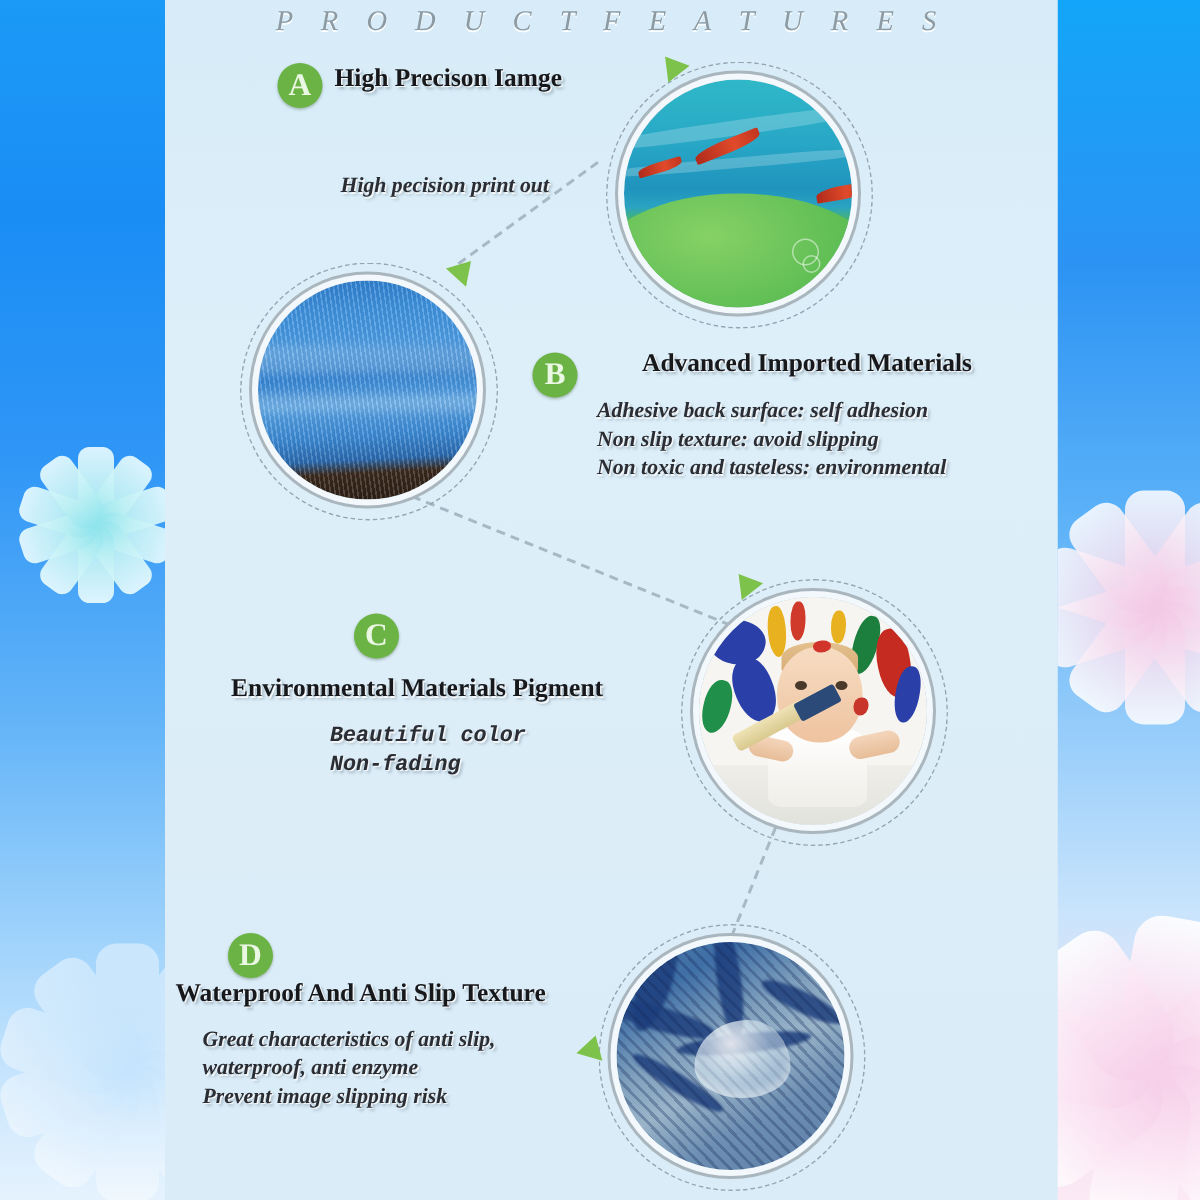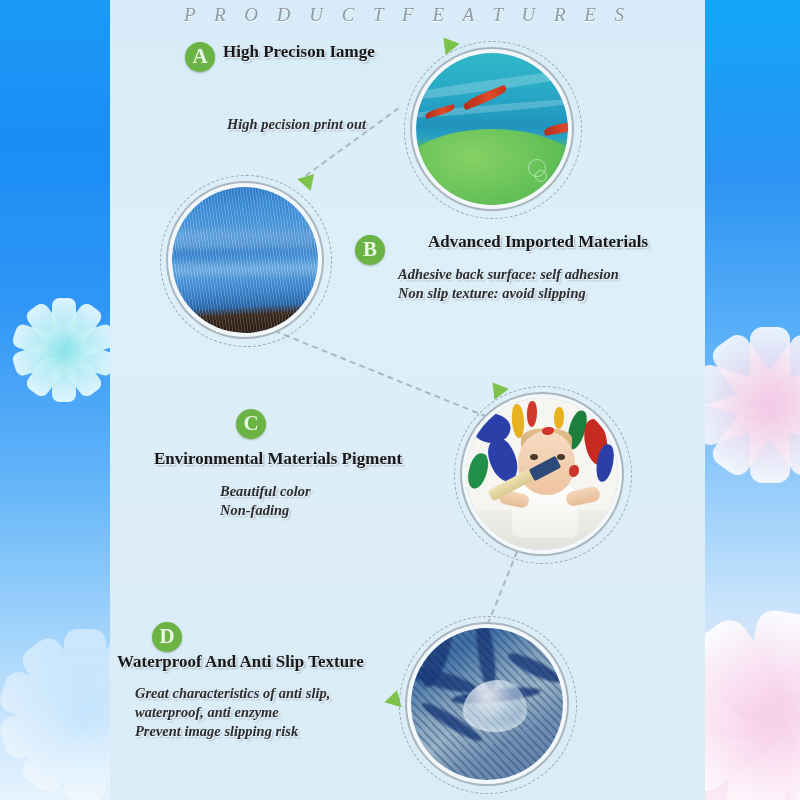--- a/index.html
+++ b/index.html
@@ -203,20 +203,21 @@
     <div class="arc" style="left:50px;top:175px;width:170px;height:170px;"></div>
     <div class="arrow" style="left:190px;top:172px;transform:rotate(42deg);"></div>
 
     <div class="badge" style="left:245px;top:235px;">
       <span>B</span>
     </div>
     <div class="head" style="left:283px;top:232px;margin-left:35px;">Advanced Imported Materials</div>
     <div class="body" style="left:288px;top:265px;">
       <div>Adhesive back surface: self adhesion</div>
       <div>Non slip texture: avoid slipping</div>
+      <div>Non toxic and tasteless: environmental</div>
     </div>
 
     <div class="photo" style="left:356px;top:398px;width:152px;height:152px;">
       <div class="inner">
         <div class="art artC">
           <div class="splat" style="left:4%;top:10%;width:38px;height:30px;background:#2b3fa8;transform:rotate(18deg);"></div>
           <div class="splat" style="left:16%;top:26%;width:26px;height:44px;background:#2b3fa8;transform:rotate(-24deg);"></div>
           <div class="splat" style="left:2%;top:36%;width:18px;height:36px;background:#1f8f4a;transform:rotate(12deg);"></div>
           <div class="splat" style="left:30%;top:4%;width:12px;height:34px;background:#e8b120;transform:rotate(-6deg);"></div>
           <div class="splat" style="left:40%;top:2%;width:10px;height:26px;background:#d03a2a;"></div>
@@ -240,21 +241,21 @@
         </div>
       </div>
     </div>
     <div class="arc" style="left:344px;top:386px;width:176px;height:176px;"></div>
     <div class="arrow" style="left:378px;top:381px;transform:rotate(-38deg);"></div>
 
     <div class="badge" style="left:126px;top:409px;">
       <span>C</span>
     </div>
     <div class="head" style="left:44px;top:449px;">Environmental Materials Pigment</div>
-    <div class="body" style="left:110px;top:482px;">
+    <div class="body" style="left:110px;top:482px;font-family:Liberation Mono, monospace;">
       <div>Beautiful color</div>
       <div>Non-fading</div>
     </div>
 
     <div class="photo" style="left:301px;top:628px;width:152px;height:152px;">
       <div class="inner">
         <div class="art artD">
           <div class="vein" style="left:10%;top:-6%;width:22px;height:70px;transform:rotate(18deg);"></div>
           <div class="vein" style="left:44%;top:-10%;width:16px;height:80px;transform:rotate(-8deg);"></div>
           <div class="vein" style="left:-8%;top:28%;width:80px;height:16px;transform:rotate(16deg);"></div>

